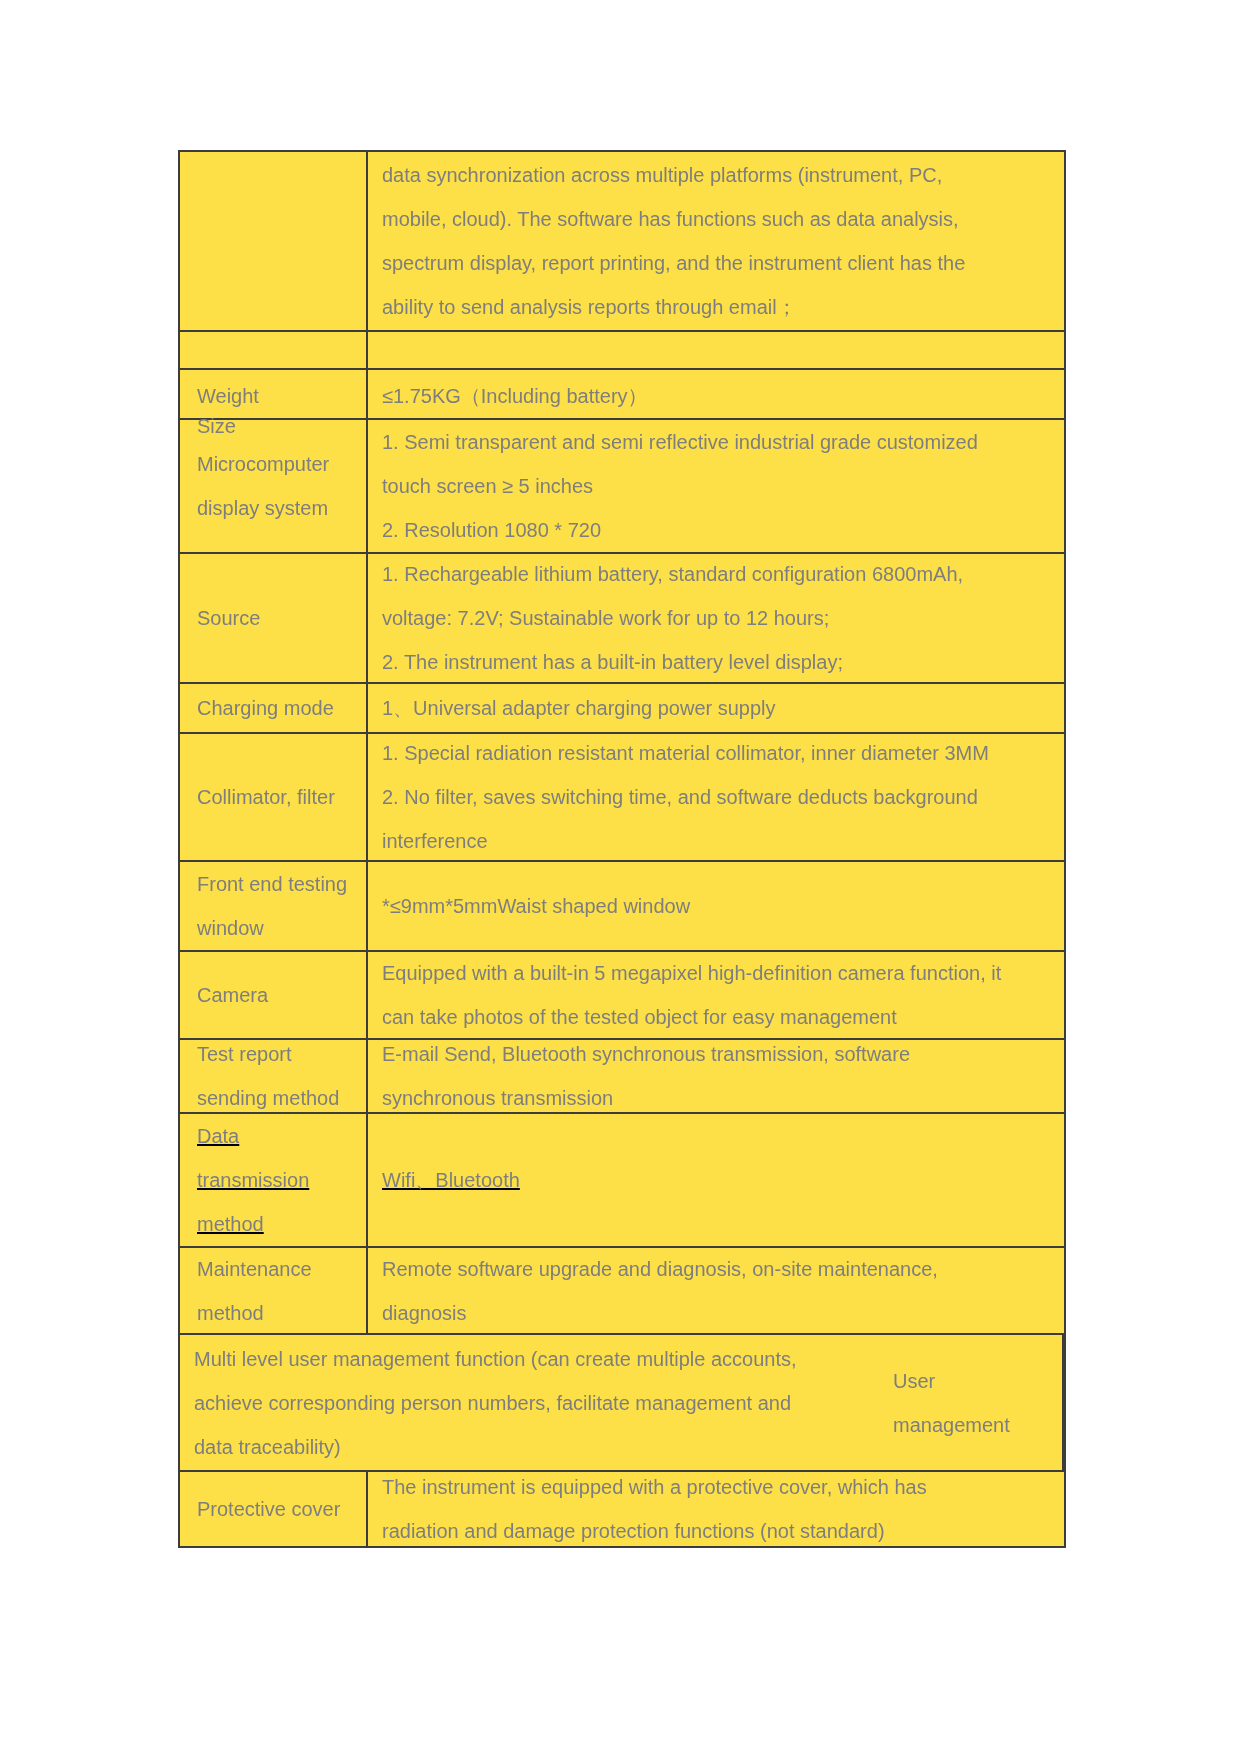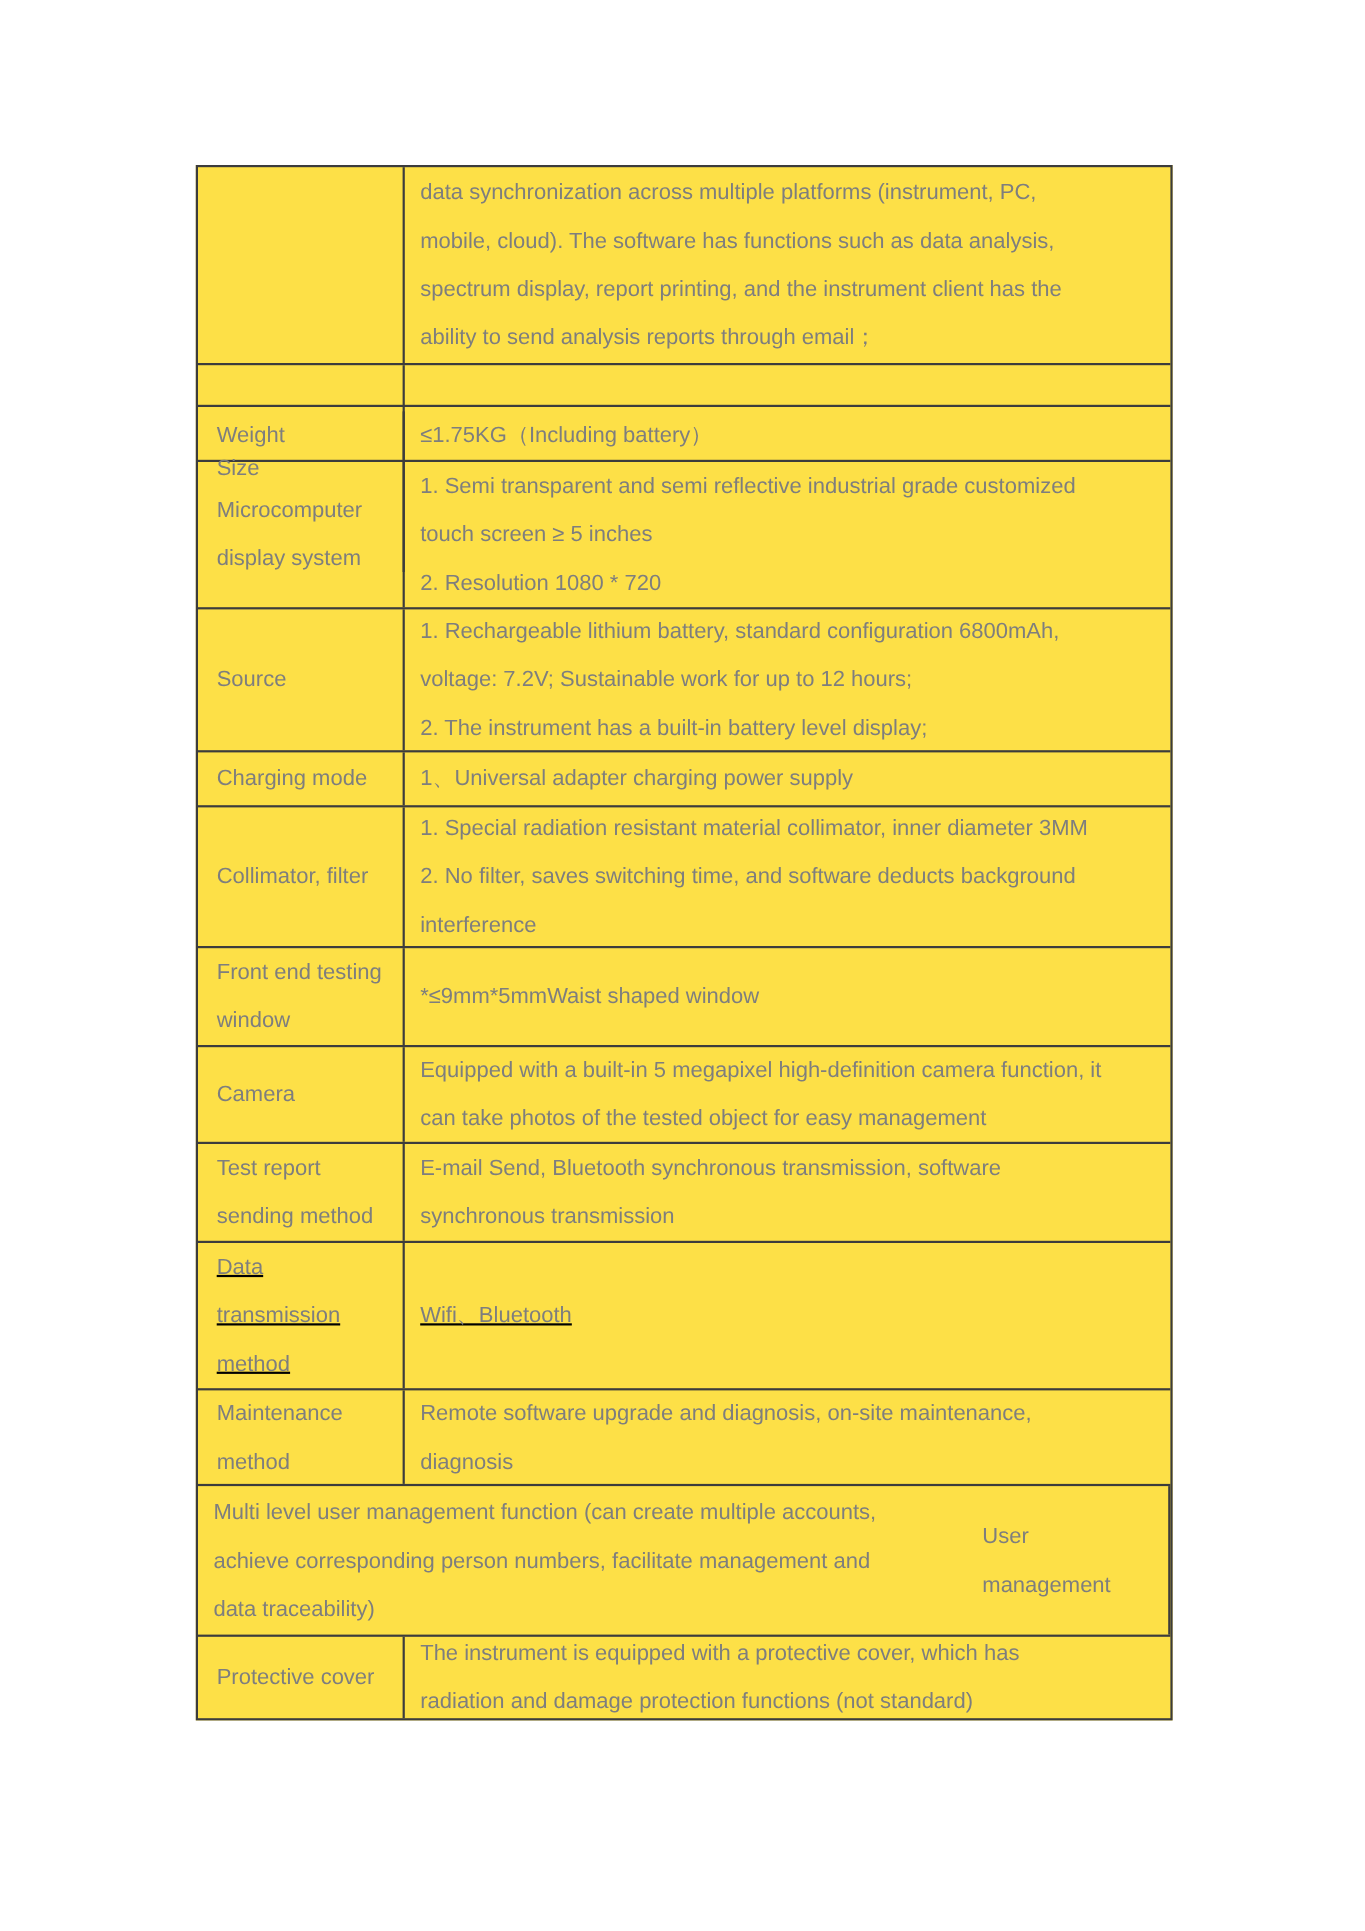--- a/index.html
+++ b/index.html
@@ -52,21 +52,21 @@
   
   .h0  { height: 178px; }
   .h1  { height: 38px; flex-direction: column;  }
   .h2  { height: 50px; align-items: flex-end;  }
   .h3  { height: 134px; }
   .h4  { height: 130px; }
   .h5  { height: 50px;  }
   .h6  { height: 128px; }
   .h7  { height: 90px;  }
   .h8  { height: 88px;  }
-  .h9  { height: 90px;  }
+  .h9  { height: 74px;  }
   .h10 { height: 134px; text-decoration: underline; }
   .h11 { height: 87px;  }
   .h12 { height: 137px; }
   .h13 { height: 76px;  }
 </style>
 </head>
 <body>
 
 <div class="spec-table">
 

